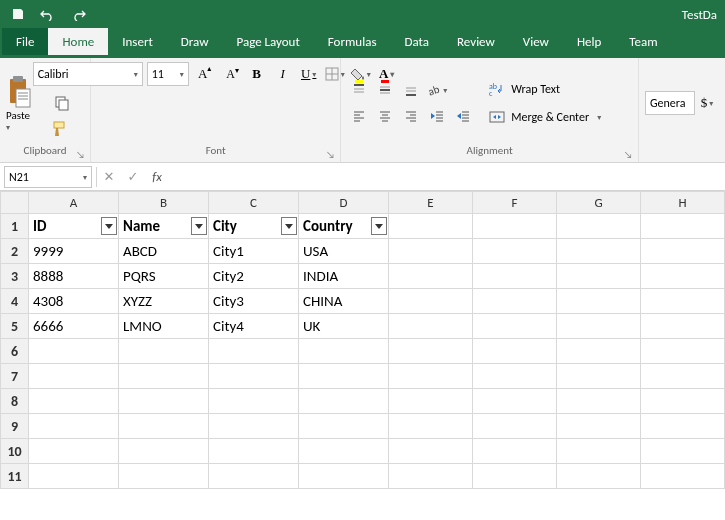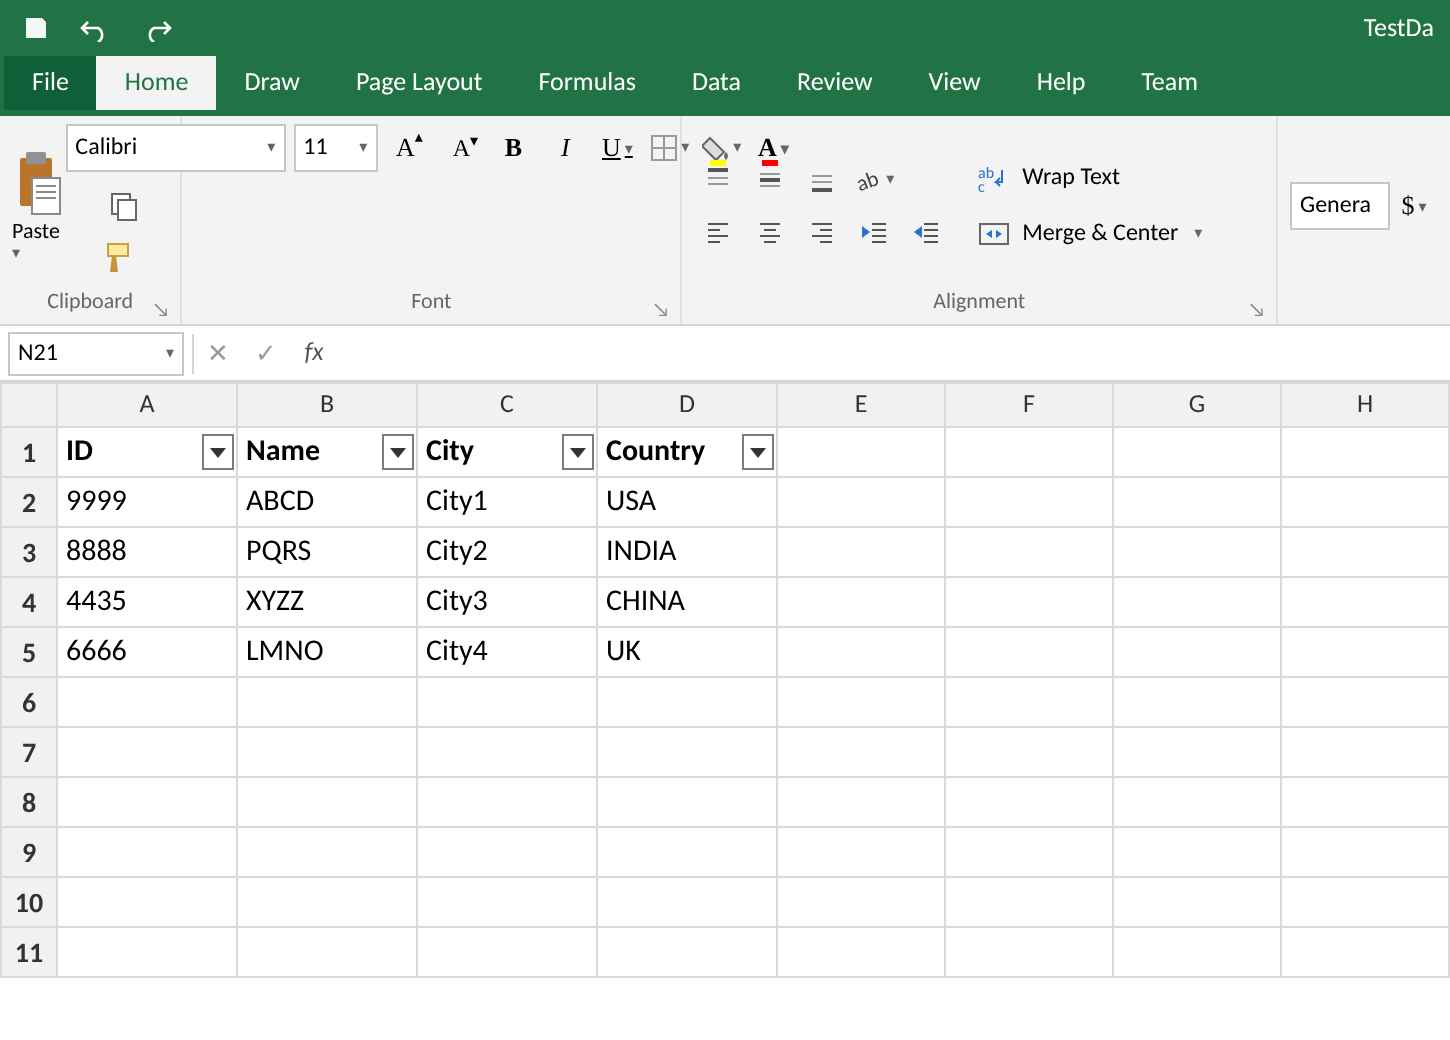--- a/index.html
+++ b/index.html
@@ -77,20 +77,21 @@
           <path fill="none" stroke="#fff" stroke-width="1.3" d="M12 4 L15 7 L12 10 M15 7 H7 a4 4 0 0 0 0 7"></path>
         </svg>
     </div>
   </div>
   <div class="title-text">TestDa</div>
 </div>
 
 <div class="tabs">
   <div class="tab file">File</div>
   <div class="tab active">Home</div>
+  <div class="tab">Insert</div>
   <div class="tab">Draw</div>
   <div class="tab">Page Layout</div>
   <div class="tab">Formulas</div>
   <div class="tab">Data</div>
   <div class="tab">Review</div>
   <div class="tab">View</div>
   <div class="tab">Help</div>
   <div class="tab">Team</div>
 </div>
 
@@ -362,21 +363,21 @@
           <td class="cell col-B">PQRS</td>
           <td class="cell col-C">City2</td>
           <td class="cell col-D">INDIA</td>
           <td class="cell col-rest"></td>
           <td class="cell col-rest"></td>
           <td class="cell col-rest"></td>
           <td class="cell col-rest"></td>
         </tr>
         <tr>
           <th class="rowhdr">4</th>
-          <td class="cell col-A">4435</td>
+          <td class="cell col-A">4308</td>
           <td class="cell col-B">XYZZ</td>
           <td class="cell col-C">City3</td>
           <td class="cell col-D">CHINA</td>
           <td class="cell col-rest"></td>
           <td class="cell col-rest"></td>
           <td class="cell col-rest"></td>
           <td class="cell col-rest"></td>
         </tr>
         <tr>
           <th class="rowhdr">5</th>

